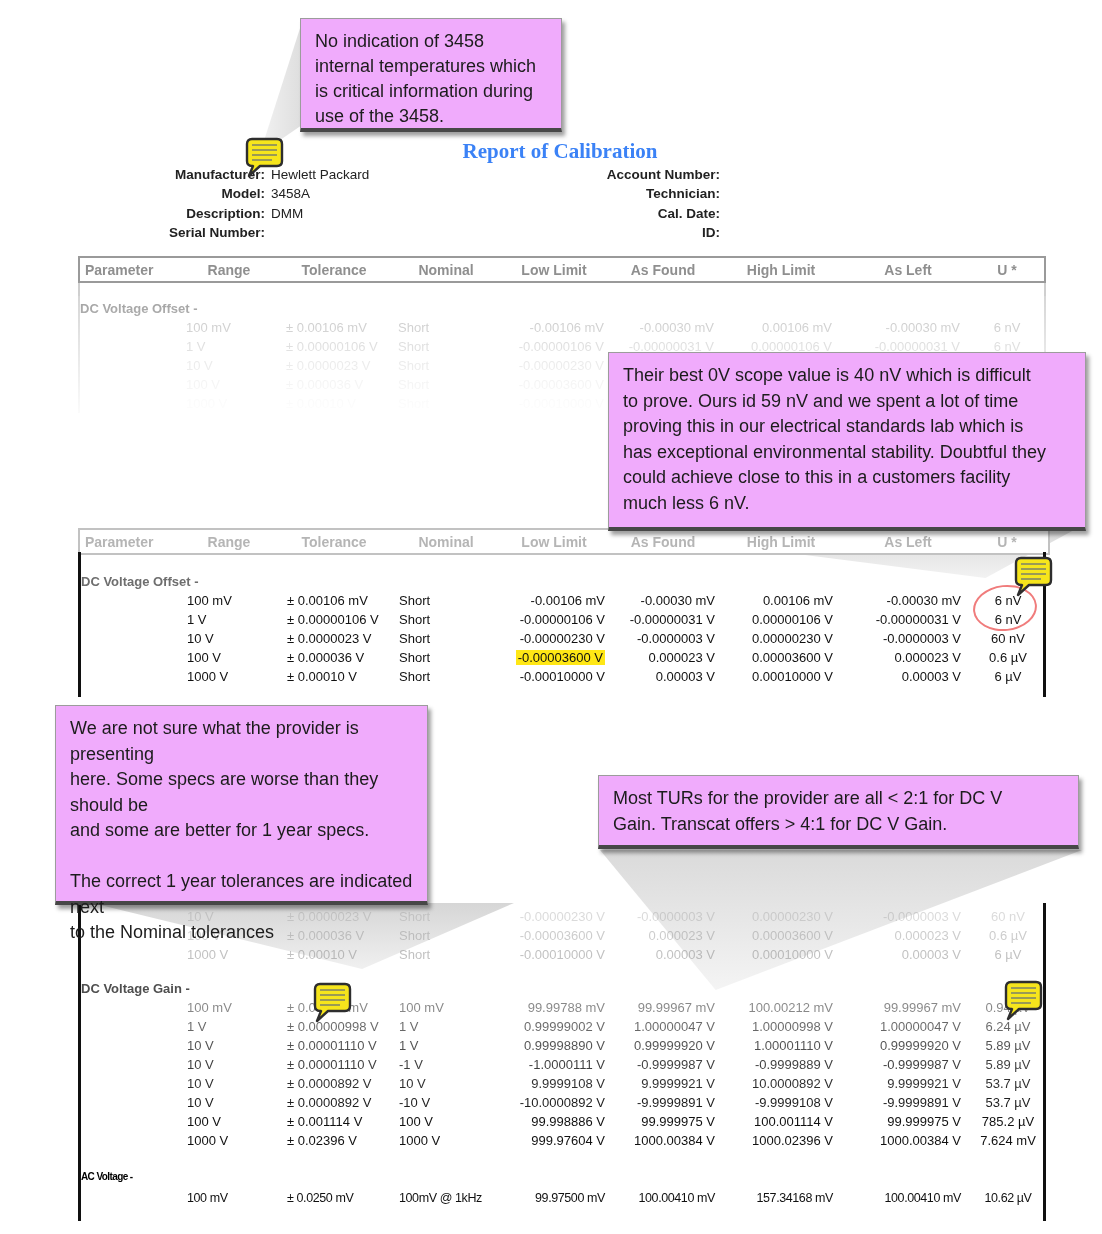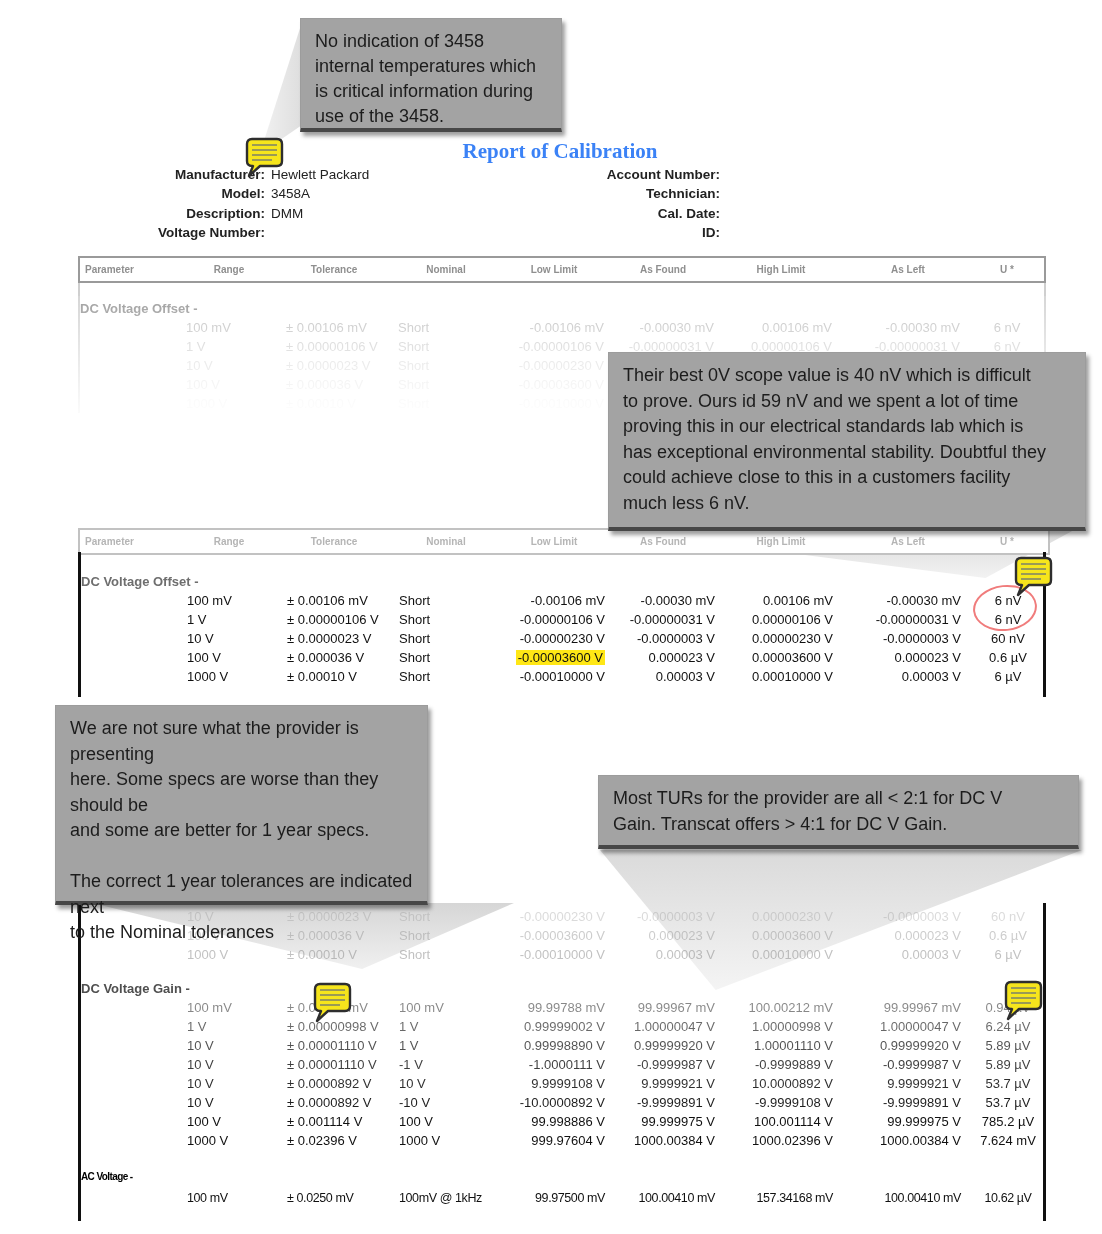--- a/index.html
+++ b/index.html
@@ -33,21 +33,21 @@
   .tcell{overflow:visible;white-space:nowrap;padding:0 2px;}
   .trow .c0{text-align:left;padding-left:6px;}
   .trow .c1{text-align:left;padding-left:2px;}
   .trow .c2{text-align:left;padding-left:12px;}
   .trow .c3{text-align:left;padding-left:4px;}
   .trow .c4{text-align:right;padding-right:6px;}
   .trow .c5{text-align:right;padding-right:2px;}
   .trow .c6{text-align:right;padding-right:14px;}
   .trow .c7{text-align:right;padding-right:10px;}
   .trow .c8{text-align:center;}
-  .thead{height:23px;font-weight:bold;font-size:10px;}
+  .thead{height:23px;font-weight:bold;font-size:14px;}
   .thead .tcell{text-align:center;padding:0;}
   .thead .c0{text-align:left;padding-left:5px;}
   .slabel{font-weight:bold;font-size:13px;height:19px;display:flex;align-items:center;}
 
   
   #t1{position:absolute;left:78px;top:256px;width:968px;z-index:2;}
   #t1-head{border:2px solid #9a9a9a;color:#8f8f8f;background:#fff;}
   #t1-body{border-left:2px solid #cfcfcf;border-right:2px solid #cfcfcf;padding-top:16px;color:#8f8f8f;}
   #t1-body .slabel{color:#8f8f8f;}
   #t1-fade{position:absolute;left:78px;top:296px;width:968px;height:122px;z-index:3;
@@ -65,21 +65,21 @@
   #lower{position:absolute;left:78px;top:903px;width:968px;height:318px;z-index:2;
          border-left:3px solid #101010;border-right:3px solid #101010;box-sizing:border-box;padding-top:4px;}
   #lower-ghost{color:#8f8f8f;}
   #gain-label{margin-top:15px;color:#4f4f4f;}
   #ac-label{margin-top:17px;color:#000;letter-spacing:-0.6px;font-size:10px;}
   #ac-body{margin-top:2px;}
   .cond .tcell{font-size:12.5px;letter-spacing:-0.4px;}
   .cond{font-weight:normal;}
 
   
-  .note{position:absolute;z-index:5;background:#a3a3a3;border:1px solid #9c9c9c;
+  .note{position:absolute;z-index:5;background:#f0abfc;border:1px solid #9c9c9c;
         border-bottom:4px solid #474747;box-shadow:3px 4px 4px rgba(0,0,0,.38);
         padding:10px 14px;font-size:18px;line-height:25.5px;color:#1c1c1c;white-space:pre-line;box-sizing:border-box;}
   #note1{left:300px;top:18px;width:262px;height:114px;line-height:25px;}
   #note2{left:608px;top:352px;width:478px;height:179px;}
   #note3{left:55px;top:705px;width:373px;height:200px;}
   #note4{left:598px;top:775px;width:481px;height:74px;}
 
   
   .note-icon{position:absolute;z-index:6;width:42px;height:42px;cursor:pointer;}
   #icon1{left:243px;top:137px;}
@@ -99,21 +99,21 @@
   <div id="wedge1" class="wedge"></div>
   <div id="wedge2" class="wedge"></div>
   <div id="wedge3" class="wedge"></div>
   <div id="wedge4" class="wedge"></div>
 
   <div class="title">Report of Calibration</div>
   <div class="info" id="info-left">
       <div><span class="lbl">Manufacturer:</span><span class="val">Hewlett Packard</span></div>
       <div><span class="lbl">Model:</span><span class="val">3458A</span></div>
       <div><span class="lbl">Description:</span><span class="val">DMM</span></div>
-      <div><span class="lbl">Voltage Number:</span><span class="val"></span></div>
+      <div><span class="lbl">Serial Number:</span><span class="val"></span></div>
     </div>
   <div class="info" id="info-right">
       <div><span class="lbl">Account Number:</span><span class="val"></span></div>
       <div><span class="lbl">Technician:</span><span class="val"></span></div>
       <div><span class="lbl">Cal. Date:</span><span class="val"></span></div>
       <div><span class="lbl">ID:</span><span class="val"></span></div>
     </div>
 
   <div id="t1">
     <div id="t1-head" class="trow thead">

